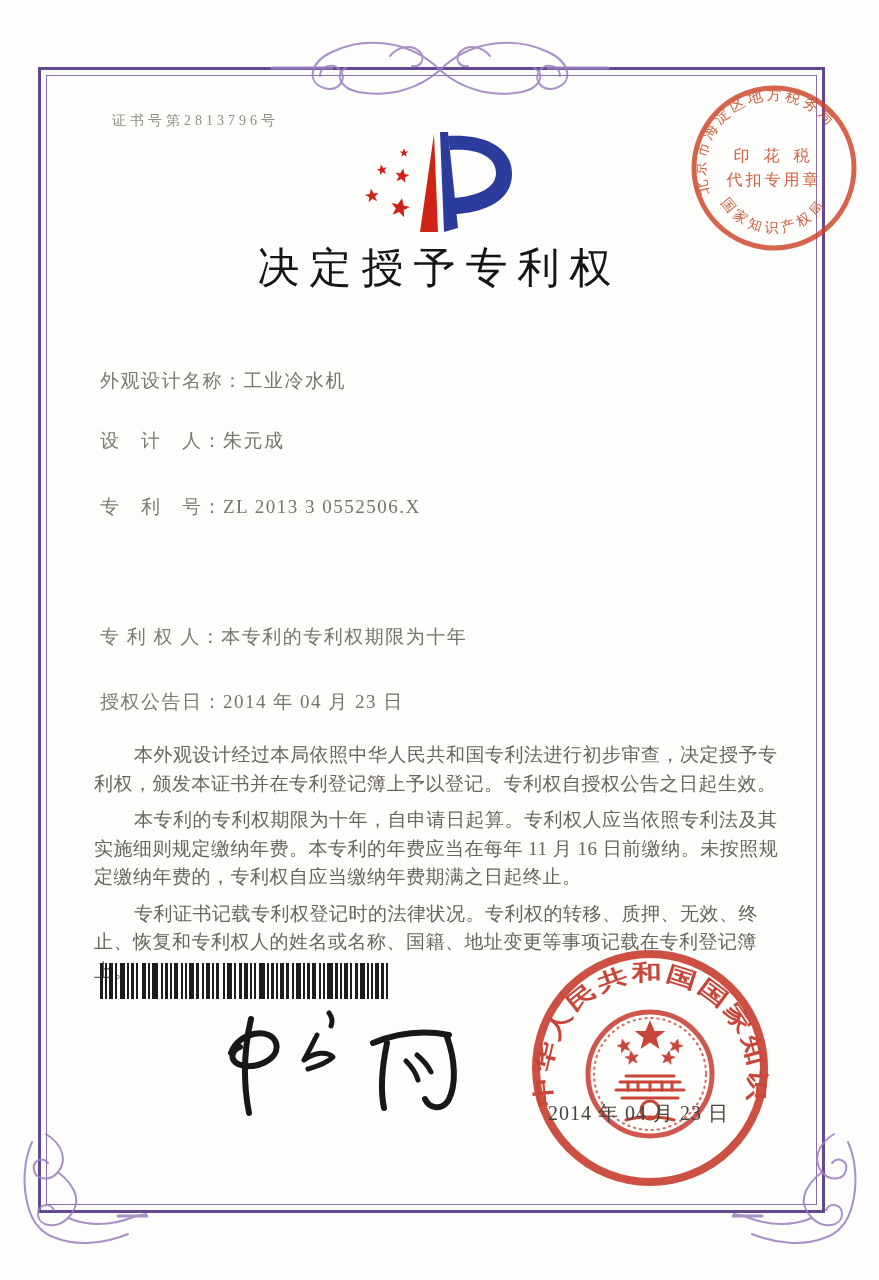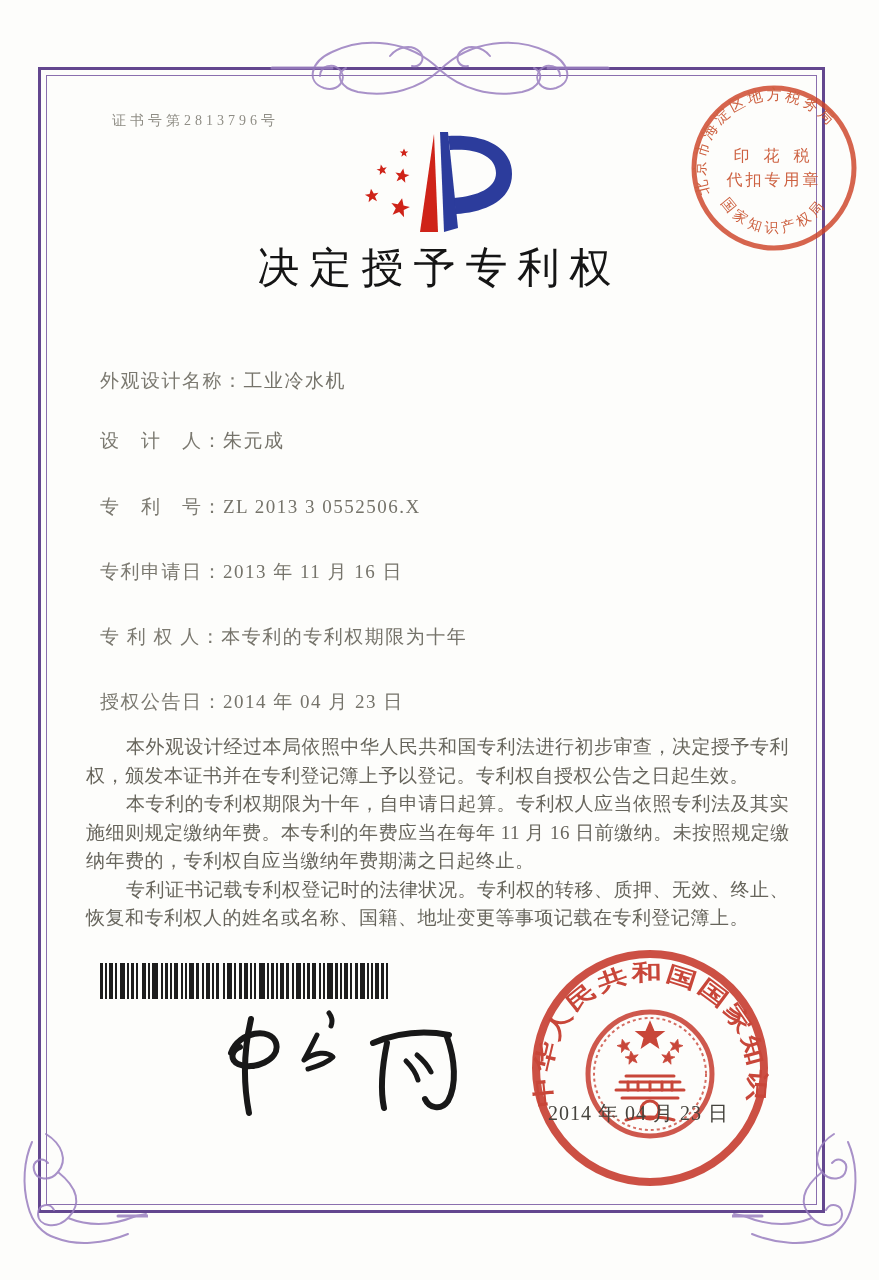--- a/index.html
+++ b/index.html
@@ -38,21 +38,21 @@
     position:absolute;left:100px;
     font-size:19px;color:#7b7970;letter-spacing:1.5px;white-space:nowrap;
   }
   .f0{top:368px}.f1{top:428px}.f2{top:494px}.f3{top:559px}.f4{top:624px}.f5{top:689px}
   .field .val{color:#75736a;}
   
   .body-text{
     position:absolute;left:86px;top:733px;width:716px;
     font-size:19px;line-height:28.5px;color:#67655c;letter-spacing:0.5px;
   }
-  .body-text p{margin:0;text-indent:2.1em;}
+  .body-text p{margin:8px;text-indent:2.1em;}
   
   .barcode{
     position:absolute;left:100px;top:963px;width:312px;height:36px;
     display:flex;align-items:stretch;overflow:hidden;
   }
   .bc-bar{height:100%;background:#1d1d1d;flex:none;}
   
   .signer{
     position:absolute;left:100px;top:1030px;
     font-size:21px;color:#2a2a2a;letter-spacing:3px;
@@ -133,21 +133,20 @@
     <polygon points="74,6 60,104 78,104" fill="#cf2318"></polygon>
     <path d="M80,4 L84,104 L98,100 L88,4 Z" fill="#2c3c9c"></path>
     <path d="M88,8 C130,6 152,22 152,46 C152,72 126,84 96,86 L94,70 C118,68 136,60 136,45 C136,28 116,20 90,22 Z" fill="#2c3c9c"></path>
   </svg>
 
   <div class="title">决定授予专利权</div>
 
   <div class="field f0"><span>外观设计名称</span><span>：</span><span class="val">工业冷水机</span></div>
   <div class="field f1"><span>设　计　人</span><span>：</span><span class="val">朱元成</span></div>
   <div class="field f2"><span>专　利　号</span><span>：</span><span class="val">ZL 2013 3 0552506.X</span></div>
-  <div class="field f3"><span>专利申请日</span><span>：</span><span class="val">2013 年 11 月 16 日</span></div>
   <div class="field f4"><span>专 利 权 人</span><span>：</span><span class="val">本专利的专利权期限为十年</span></div>
   <div class="field f5"><span>授权公告日</span><span>：</span><span class="val">2014 年 04 月 23 日</span></div>
 
   <div class="body-text">
     <p>本外观设计经过本局依照中华人民共和国专利法进行初步审查，决定授予专利权，颁发本证书并在专利登记簿上予以登记。专利权自授权公告之日起生效。</p>
     <p>本专利的专利权期限为十年，自申请日起算。专利权人应当依照专利法及其实施细则规定缴纳年费。本专利的年费应当在每年 11 月 16 日前缴纳。未按照规定缴纳年费的，专利权自应当缴纳年费期满之日起终止。</p>
     <p>专利证书记载专利权登记时的法律状况。专利权的转移、质押、无效、终止、恢复和专利权人的姓名或名称、国籍、地址变更等事项记载在专利登记簿上。</p>
   </div>
 
   <div class="barcode">

